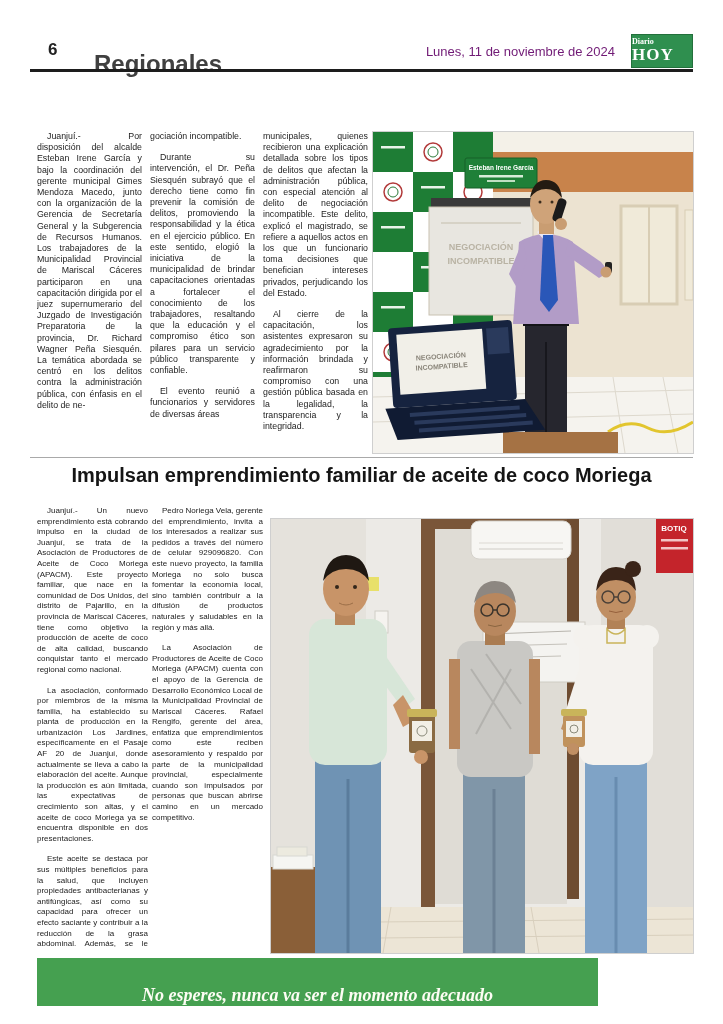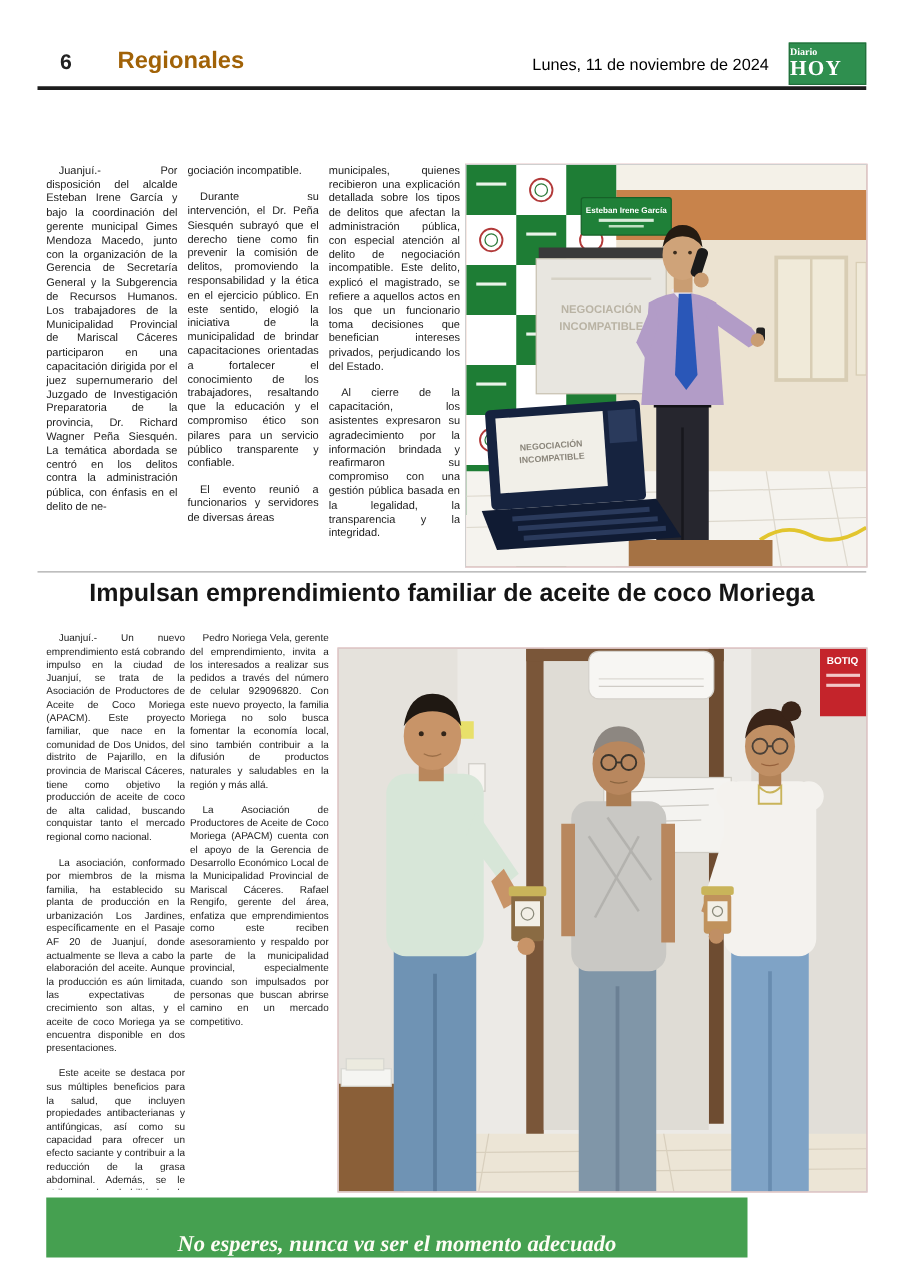--- a/index.html
+++ b/index.html
@@ -1,42 +1,42 @@
 <!DOCTYPE html>
 <html><head>
 <meta charset="utf-8">
 <style>
   html,body{margin:0;padding:0;background:#ffffff;}
   .page{position:relative;width:723px;height:1024px;background:#fff;overflow:hidden;
         font-family:"Liberation Sans",sans-serif;color:#1c1c1c;}
   
   .hdr{position:absolute;left:30px;top:36px;width:663px;height:32px;}
   .hdr-num{position:absolute;left:18px;top:4px;font-size:17px;font-weight:bold;color:#222;}
-  .hdr-sec{position:absolute;left:64px;top:2px;font-size:19px;font-weight:bold;color:#a16207;}
-  .hdr-date{position:absolute;right:78px;top:8px;font-size:13px;color:#000000;}
+  .hdr-sec{position:absolute;left:64px;top:14px;font-size:24px;font-weight:bold;color:#404040;}
+  .hdr-date{position:absolute;right:78px;top:8px;font-size:13px;color:#701a75;}
   .hdr-logo{position:absolute;right:0;top:-2px;width:60px;height:32px;background:#2f8f4f;
             border:1px solid #23703c;text-align:left;color:#ffffff;
             font-family:"Liberation Serif",serif;}
   .hdr-logo .t{display:block;font-size:8px;font-weight:bold;line-height:9px;margin-top:2px;}
   .hdr-logo .m{display:block;font-size:17px;font-weight:bold;line-height:18px;letter-spacing:1px;}
   .hdr-rule{position:absolute;left:30px;top:69px;width:663px;height:3px;background:#1d1d1d;}
   
   .t1{position:absolute;left:30px;top:78px;width:663px;text-align:center;}
   .t1 span{display:inline-block;max-width:470px;font-size:21px;line-height:24px;font-weight:bold;color:#151515;}
   .t2{position:absolute;left:30px;top:464px;width:663px;text-align:center;}
   .t2 span{display:inline-block;max-width:640px;font-size:20px;line-height:23px;font-weight:bold;color:#151515;}
   
   .col{position:absolute;overflow:hidden;text-align:justify;}
   .col p{margin:0 0 10px 0;text-indent:10px;}
   .a1col{top:131px;width:105px;height:324px;font-size:8.8px;line-height:11.2px;}
   #a1c1{left:37px;} #a1c2{left:150px;} #a1c3{left:263px;}
   .a2col{top:506px;width:111px;height:446px;font-size:8px;line-height:10.6px;}
   #a2c1{left:37px;} #a2c2{left:152px;}
   
-  .ph{position:absolute;border:1px solid #cfcfcf;background:#fca5a5;}
+  .ph{position:absolute;border:1px solid #cfcfcf;background:#3b82f6;}
   #photo1{left:372px;top:131px;width:320px;height:321px;}
   #photo2{left:270px;top:518px;width:422px;height:434px;}
   .ph svg{display:block;width:100%;height:100%;}
   
   .mid-rule{position:absolute;left:30px;top:457px;width:663px;height:1px;background:#a9a9a9;}
   .banner{position:absolute;left:37px;top:958px;width:561px;height:48px;background:#45a050;
           display:flex;align-items:flex-end;justify-content:center;font-style:italic;}
   .banner span{font-family:"Liberation Serif",serif;font-weight:bold;font-size:18px;color:#fdfdf4;}
 </style>
 </head>

